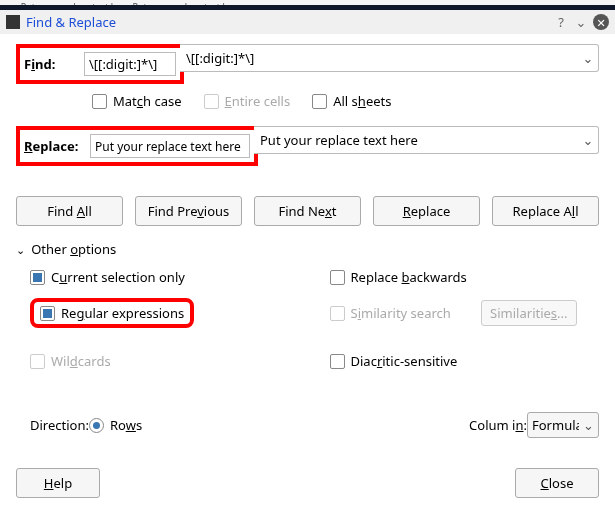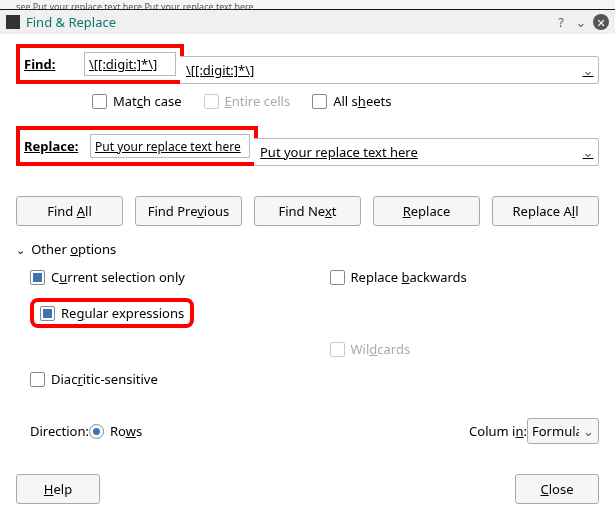--- a/index.html
+++ b/index.html
@@ -1,24 +1,24 @@
 <!DOCTYPE html>
 <html><head>
 <meta charset="utf-8">
 <style>
   * { box-sizing: border-box; margin: 0; padding: 0; font-family: "Noto Sans", "Segoe UI", Arial, sans-serif; font-size: 13px; }
   body { width: 615px; height: 524px; background: #fff; color: #000; overflow: hidden; }
-  .truncated-top { height: 10px; background: #f5f5f5; border-bottom: 1px solid #0f172a; font-size: 9px; color: #555; padding-left: 16px; overflow: hidden; white-space: nowrap; }
+  .truncated-top { height: 10px; background: #f5f5f5; border-bottom: 5px solid #0f172a; font-size: 9px; color: #555; padding-left: 4px; overflow: hidden; white-space: nowrap; }
   .titlebar { height: 24px; display: flex; align-items: center; padding: 0 6px; background: #f0f0f0; }
   .titlebar .icon { width: 14px; height: 14px; background: #333; margin-right: 6px; }
-  .titlebar .title { color: #0f766e; flex: 1; }
+  .titlebar .title { color: #1d4ed8; flex: 1; }
   .titlebar .winbtn { width: 16px; height: 16px; display: inline-flex; align-items: center; justify-content: center; color: #666; margin-left: 4px; cursor: pointer; }
   .titlebar .winclose { width: 16px; height: 16px; border-radius: 50%; background: #555; color: #fff; display: inline-flex; align-items: center; justify-content: center; font-size: 11px; margin-left: 4px; cursor: pointer; }
   .content { padding: 10px 16px; }
-  .row { display: flex; align-items: flex-end; margin-bottom: 6px; text-decoration: underline; }
+  .row { display: flex; align-items: flex-start; margin-bottom: 6px; }
   .field-label { width: 66px; }
   .u { text-decoration: underline; }
   .combo { flex: 1; display: flex; align-items: center; border: 1px solid #bbb; border-radius: 3px; height: 28px; background: #fff; }
   .combo input { flex: 1; border: none; outline: none; padding: 0 6px; font-size: 13px; }
   .combo .drop { width: 20px; text-align: center; color: #555; cursor: pointer; }
   .hl-red { border: 4px solid #ff0000; padding: 4px; display: inline-flex; align-items: center; }
   .find-row .hl-red { margin-right: -4px; }
   .find-row .hl-red .field-label { width: 56px; }
   .find-row .combo { border-left: none; border-top-left-radius: 0; border-bottom-left-radius: 0; }
   .find-row .textbox { width: 92px; height: 24px; border: 1px solid #bbb; padding: 0 4px; display: flex; align-items: center; margin-left: 4px; background: #fff; }
@@ -142,20 +142,29 @@
         <span><span>Replace </span><span class="u">b</span><span>ackwards</span></span>
       </span>
 
     <span class="hl-red-chk" style="justify-self:start;border-radius:8px;">
       <span class="chk">
           <span class="chk-box checked"></span>
           <span><span>Re</span><span class="u">g</span><span>ular expressions</span></span>
         </span>
     </span>
 
+    <div class="sim-row opts-left-col">
+      <span class="chk disabled">
+          <span class="chk-box"></span>
+          <span><span>S</span><span class="u">i</span><span>milarity search</span></span>
+        </span>
+      <div class="btn disabled" style="flex:none;width:96px;height:26px">
+          <span><span>Similaritie</span><span class="u">s</span><span>...</span></span>
+        </div>
+    </div>
     <span></span>
 
     <span></span>
     <span class="chk disabled">
         <span class="chk-box"></span>
         <span><span>Wil</span><span class="u">d</span><span>cards</span></span>
       </span>
 
     <span class="chk">
         <span class="chk-box"></span>

